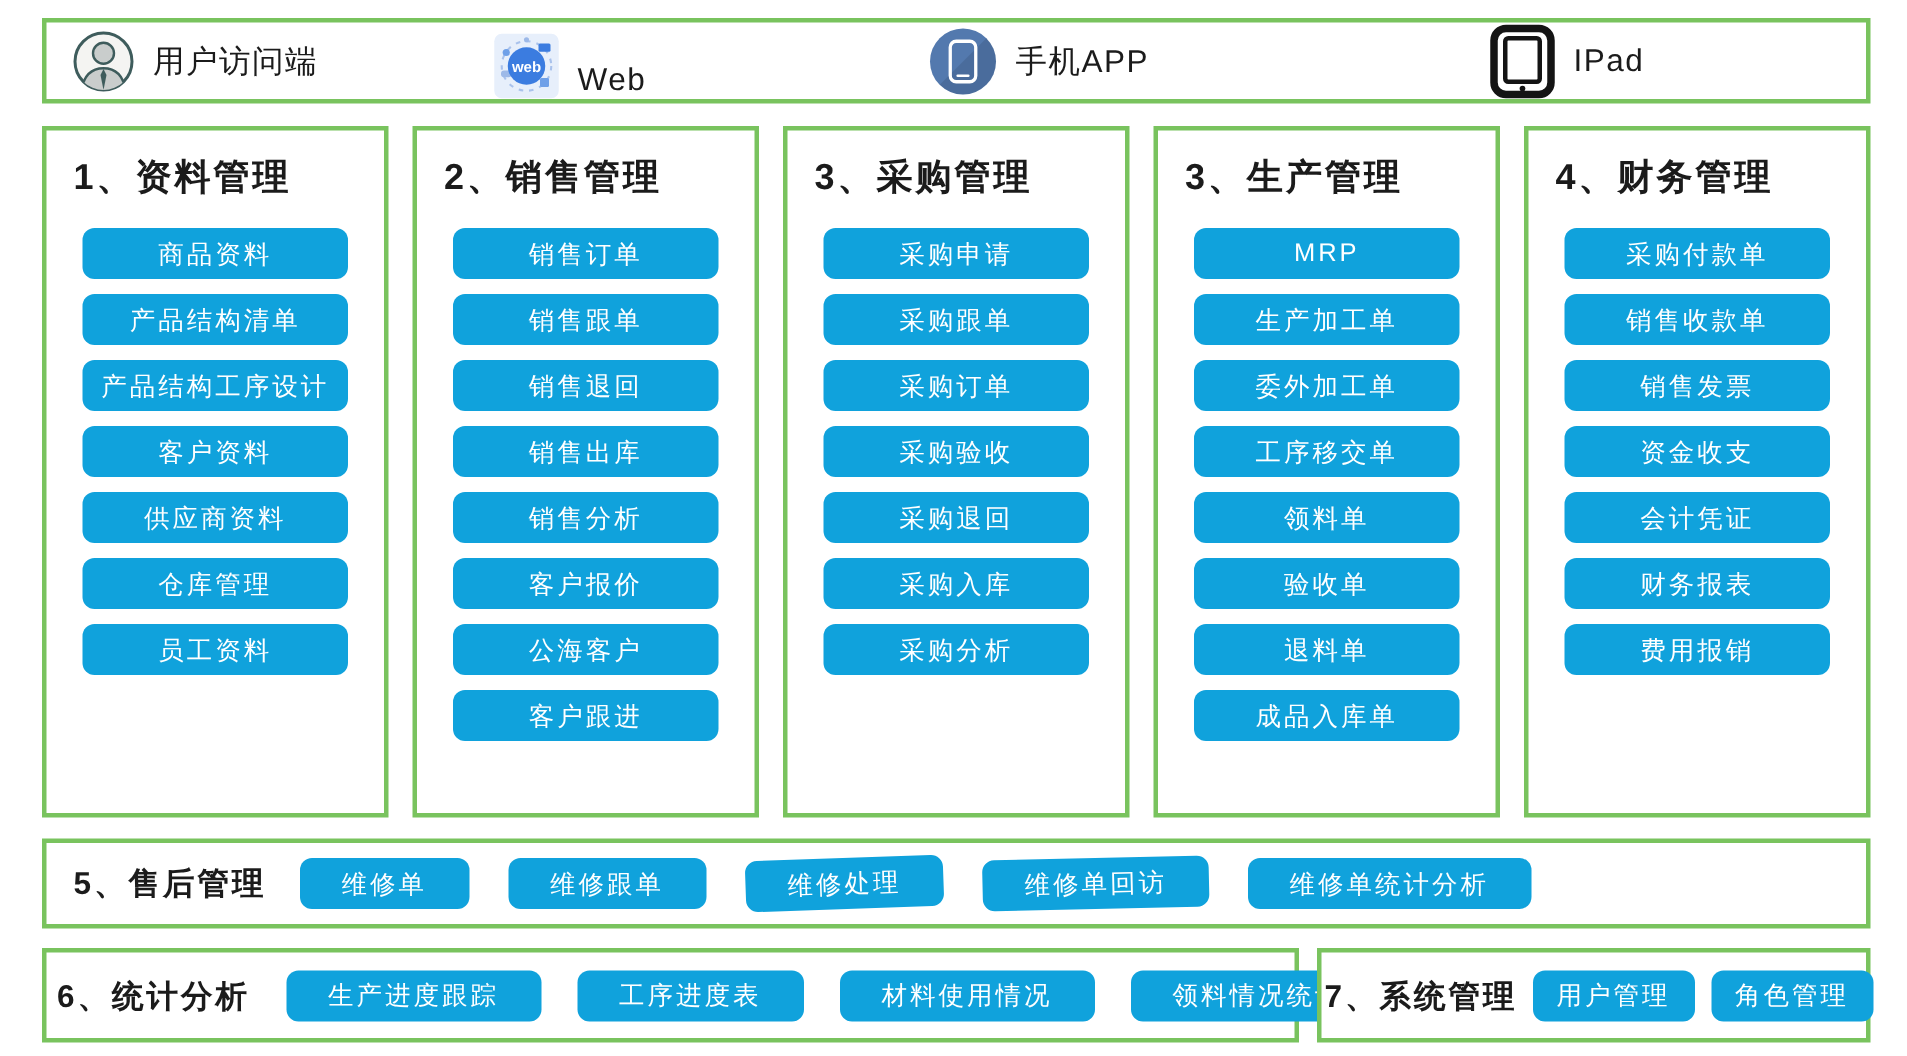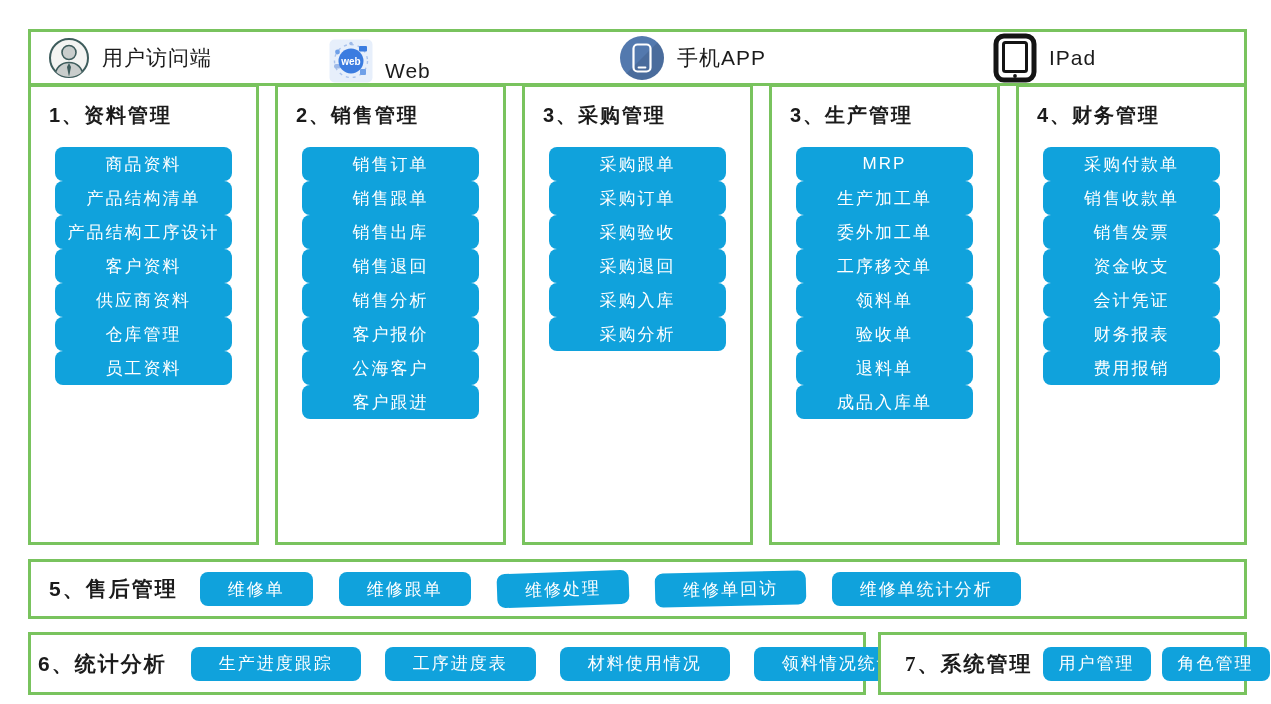--- a/index.html
+++ b/index.html
@@ -4,45 +4,45 @@
 <style>
   * { margin:0; padding:0; box-sizing:border-box; }
   html,body { background:#ffffff; }
   body { font-family:"Liberation Sans","DejaVu Sans",sans-serif; }
   .page { position:relative; width:1271px; height:704px; background:#fff; overflow:hidden; }
 
   
   .gbox { border:3px solid #79c35e; background:#fff; position:absolute; }
 
   
-  .header-box { left:28px; top:12px; width:1219px; height:57px;margin-top:17px; }
+  .header-box { left:28px; top:12px; width:1219px; height:57px; }
   .header-item { position:absolute; top:0; height:100%; display:flex; align-items:center; gap:12px; }
   .header-item .label { font-size:21px; color:#1b1b1b; font-weight:500; letter-spacing:1px; white-space:nowrap; }
   .hi-1 { left:17px; } .hi-2 { left:298px;align-items:flex-end; } .hi-3 { left:588px; } .hi-4 { left:962px; }
   .icon { display:inline-flex; align-items:center; justify-content:center; }
 
   
   .cols { position:absolute; left:28px; top:84px; width:1219px; height:461px; display:flex; gap:16px; }
   .col-box { position:relative; flex:1; border:3px solid #79c35e; background:#fff; }
-  .col-title { font-size:20px; font-weight:bold; color:#1b1b1b; margin:15px 0 18px 18px; letter-spacing:2px; white-space:nowrap; }
-  .col-btns { display:flex; flex-direction:column; padding:0 24px; align-items:stretch; }
+  .col-title { font-size:24px; font-weight:bold; color:#1b1b1b; margin:15px 0 18px 18px; letter-spacing:2px; white-space:nowrap; }
+  .col-btns { display:flex; flex-direction:column; gap:10px; padding:0 24px; align-items:stretch; }
 
   .blue-btn {
     background:#10a2dc; color:#fff; border:none; border-radius:8px;
     height:34px; font-size:17px; letter-spacing:2px;
     font-family:inherit; cursor:pointer; white-space:nowrap;
     display:inline-flex; align-items:center; justify-content:center;
   }
   .col-btns .blue-btn { width:100%; }
 
   
   .row-box { display:flex; align-items:center; }
   .after-sales { left:28px; top:559px; width:1219px; height:60px; padding-left:18px; }
   .stats-box   { left:28px; top:632px; width:838px;  height:63px; padding-left:7px; }
-  .system-box  { left:878px; top:632px; width:369px; height:63px; padding-left:24px;font-family:Liberation Serif, serif; }
+  .system-box  { left:878px; top:632px; width:369px; height:63px; padding-left:2px; }
   .row-title { font-size:21px; font-weight:bold; color:#1b1b1b; letter-spacing:2px; white-space:nowrap; }
   .row-btns { display:flex; align-items:center; gap:26px; margin-left:22px; }
   .row-btns .blue-btn { padding:0 28px; }
   .stats-box .row-btns { gap:24px; margin-left:24px; }
   .system-box .row-btns { gap:11px; margin-left:10px; }
   .system-box .row-btns .blue-btn { padding:0 16px; }
   
   .after-sales .row-btns .blue-btn:nth-child(3) { transform:rotate(-2deg); }
   .after-sales .row-btns .blue-btn:nth-child(4) { transform:rotate(-1.3deg); }
 </style>
@@ -126,32 +126,33 @@
           <button class="blue-btn">仓库管理</button>
           <button class="blue-btn">员工资料</button>
         </div>
     </section>
 
     <section class="col-box">
       <h2 class="col-title">2、销售管理</h2>
       <div class="col-btns">
           <button class="blue-btn">销售订单</button>
           <button class="blue-btn">销售跟单</button>
+          <button class="blue-btn">销售退回</button>
           <button class="blue-btn">销售出库</button>
-          <button class="blue-btn">销售退回</button>
           <button class="blue-btn">销售分析</button>
           <button class="blue-btn">客户报价</button>
           <button class="blue-btn">公海客户</button>
           <button class="blue-btn">客户跟进</button>
         </div>
     </section>
 
     <section class="col-box">
       <h2 class="col-title">3、采购管理</h2>
       <div class="col-btns">
+          <button class="blue-btn">采购申请</button>
           <button class="blue-btn">采购跟单</button>
           <button class="blue-btn">采购订单</button>
           <button class="blue-btn">采购验收</button>
           <button class="blue-btn">采购退回</button>
           <button class="blue-btn">采购入库</button>
           <button class="blue-btn">采购分析</button>
         </div>
     </section>
 
     <section class="col-box">

